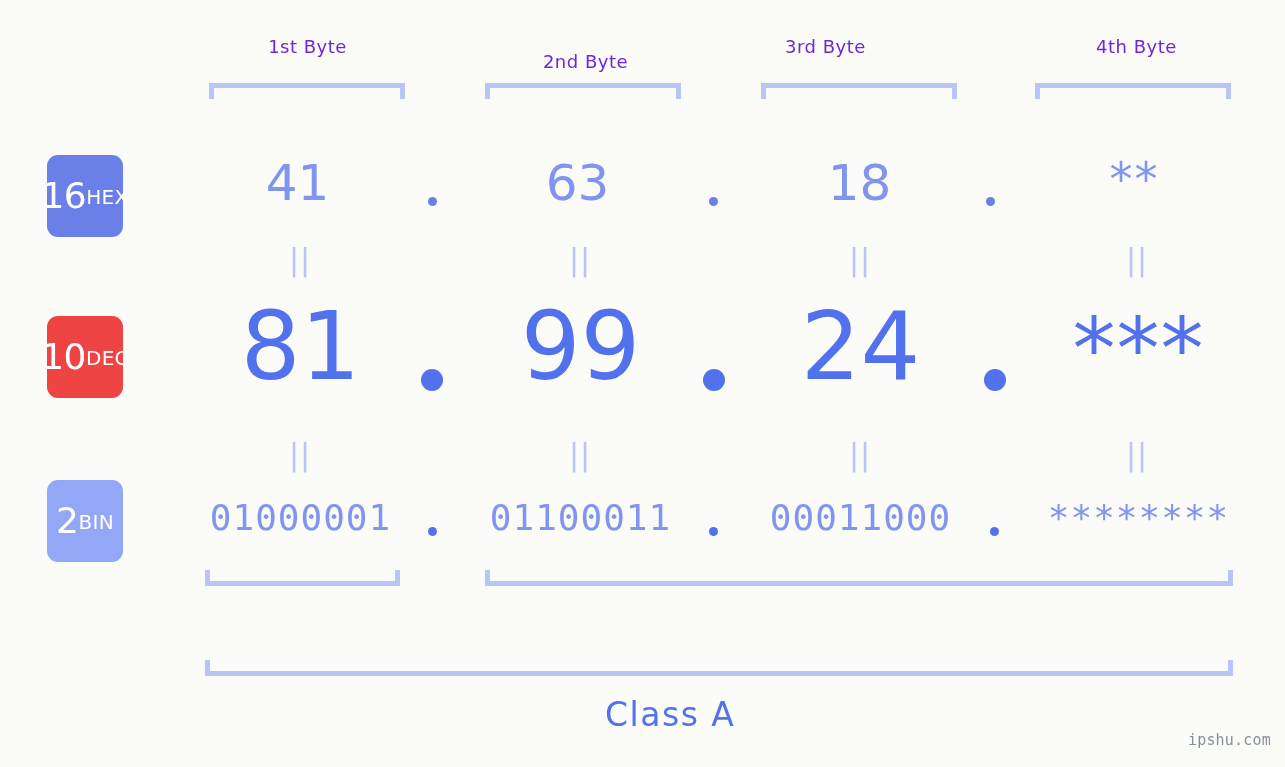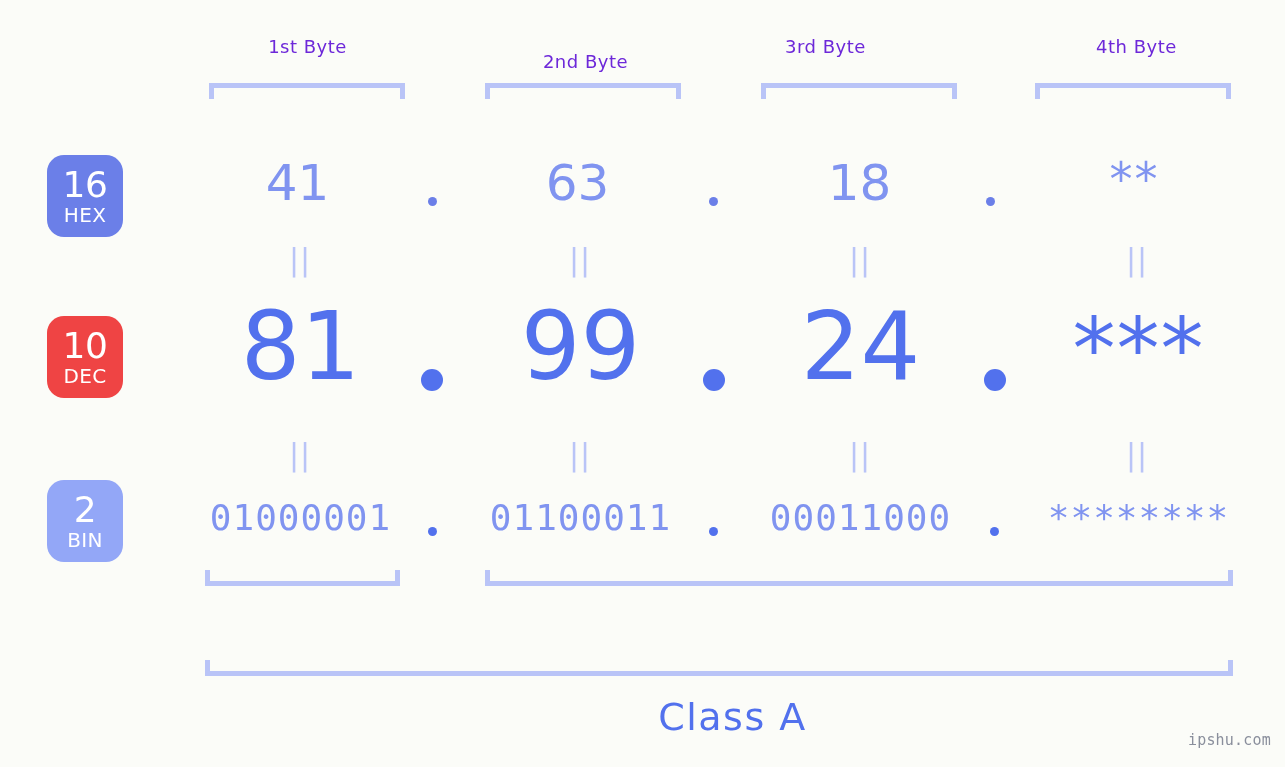--- a/index.html
+++ b/index.html
@@ -50,24 +50,24 @@
     border-top: none;
     height: 16px;
     box-sizing: border-box;
   }
 
   
   .badge {
     position: absolute;
     width: 76px;
     height: 82px;
-    border-radius: 17px;
+    border-radius: 11px;
     color: #ffffff;
     display: flex;
-    flex-direction: column;
+    flex-direction: row;
     align-items: center;
     justify-content: center;
     line-height: 1;
   }
   .badge .num {
     font-size: 36px;
     font-weight: 400;
     letter-spacing: -0.5px;
   }
   .badge .nm {
@@ -147,24 +147,23 @@
     position: absolute;
     text-align: center;
     color: #5271ed;
     font-family: "DejaVu Sans Mono", monospace;
     font-size: 25px;
     white-space: nowrap;
     letter-spacing: 0.5px;
   }
   .class-label {
     position: absolute;
-    text-align: center;
     color: #5271ed;
     font-family: "DejaVu Sans", sans-serif;
-    font-size: 38px;
+    font-size: 33px;
     white-space: nowrap;
     letter-spacing: 1.5px;
   }
 
   
   .watermark {
     position: absolute;
     right: 14px;
     bottom: 18px;
     color: #8a8f9c;

